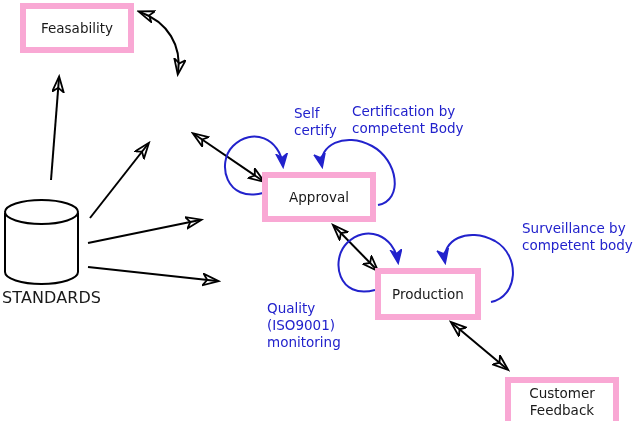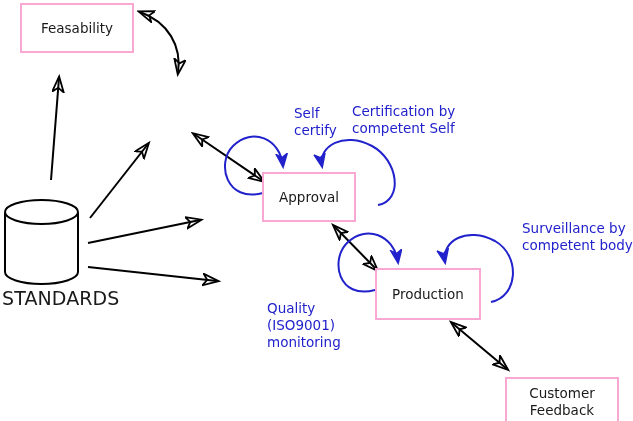--- a/index.html
+++ b/index.html
@@ -19,21 +19,21 @@
   }
   #diagram-svg {
     position: absolute;
     left: 0;
     top: 0;
     width: 633px;
     height: 421px;
   }
   .node-box {
     position: absolute;
-    border: 2px solid #f9a8d4;
+    border: 6px solid #f9a8d4;
     background: #ffffff;
     box-sizing: border-box;
     display: flex;
     align-items: center;
     justify-content: center;
     text-align: center;
     color: #1a1a1a;
     font-size: 13.5px;
     line-height: 17px;
     font-family: "DejaVu Sans", "Liberation Sans", sans-serif;
@@ -46,21 +46,21 @@
     position: absolute;
     color: #2222cc;
     font-size: 13.5px;
     line-height: 17px;
     font-family: "DejaVu Sans", "Liberation Sans", sans-serif;
     white-space: pre-line;
   }
   .store-label {
     position: absolute;
     color: #1a1a1a;
-    font-size: 19px;
+    font-size: 16px;
     line-height: 16px;
     letter-spacing: 0.1px;
     font-family: "DejaVu Sans", "Liberation Sans", sans-serif;
   }
 </style>
 </head>
 <body>
 
 <div id="diagram-canvas">
 
@@ -107,40 +107,40 @@
       <ellipse cx="41.5" cy="212" rx="36.5" ry="12" fill="#ffffff" stroke="#000000" stroke-width="2"></ellipse>
       <path d="M5,272 A36.5,12 0 0 0 78,272" fill="none" stroke="#000000" stroke-width="2"></path>
     </g>
   </svg>
 
   <div class="node-box" style="left:20px; top:3px; width:114px; height:50px;">
     <span class="node-label">Feasability</span>
   </div>
 
 
-  <div class="node-box" style="left:262px; top:172px; width:94px; height:50px;">
+  <div class="node-box" style="left:262px; top:172px; width:114px; height:50px;">
     <span class="node-label">Approval</span>
   </div>
 
   <div class="node-box" style="left:375px; top:268px; width:106px; height:52px;">
     <span class="node-label">Production</span>
   </div>
 
   <div class="node-box" style="left:505px; top:377px; width:114px; height:50px;">
     <span class="node-label">Customer
 Feedback</span>
   </div>
 
   <div class="store-label" style="left:2px; top:290px;">STANDARDS</div>
 
   <div class="annotation" style="left:247px; top:105px;margin-left:47px;">Self
 certify</div>
 
   <div class="annotation" style="left:352px; top:103px;">Certification by
-competent Self</div>
+competent Body</div>
 
   <div class="annotation" style="left:522px; top:220px;">Surveillance by
 competent body</div>
 
   <div class="annotation" style="left:267px; top:300px;">Quality
 (ISO9001)
 monitoring</div>
 
 </div>
 

